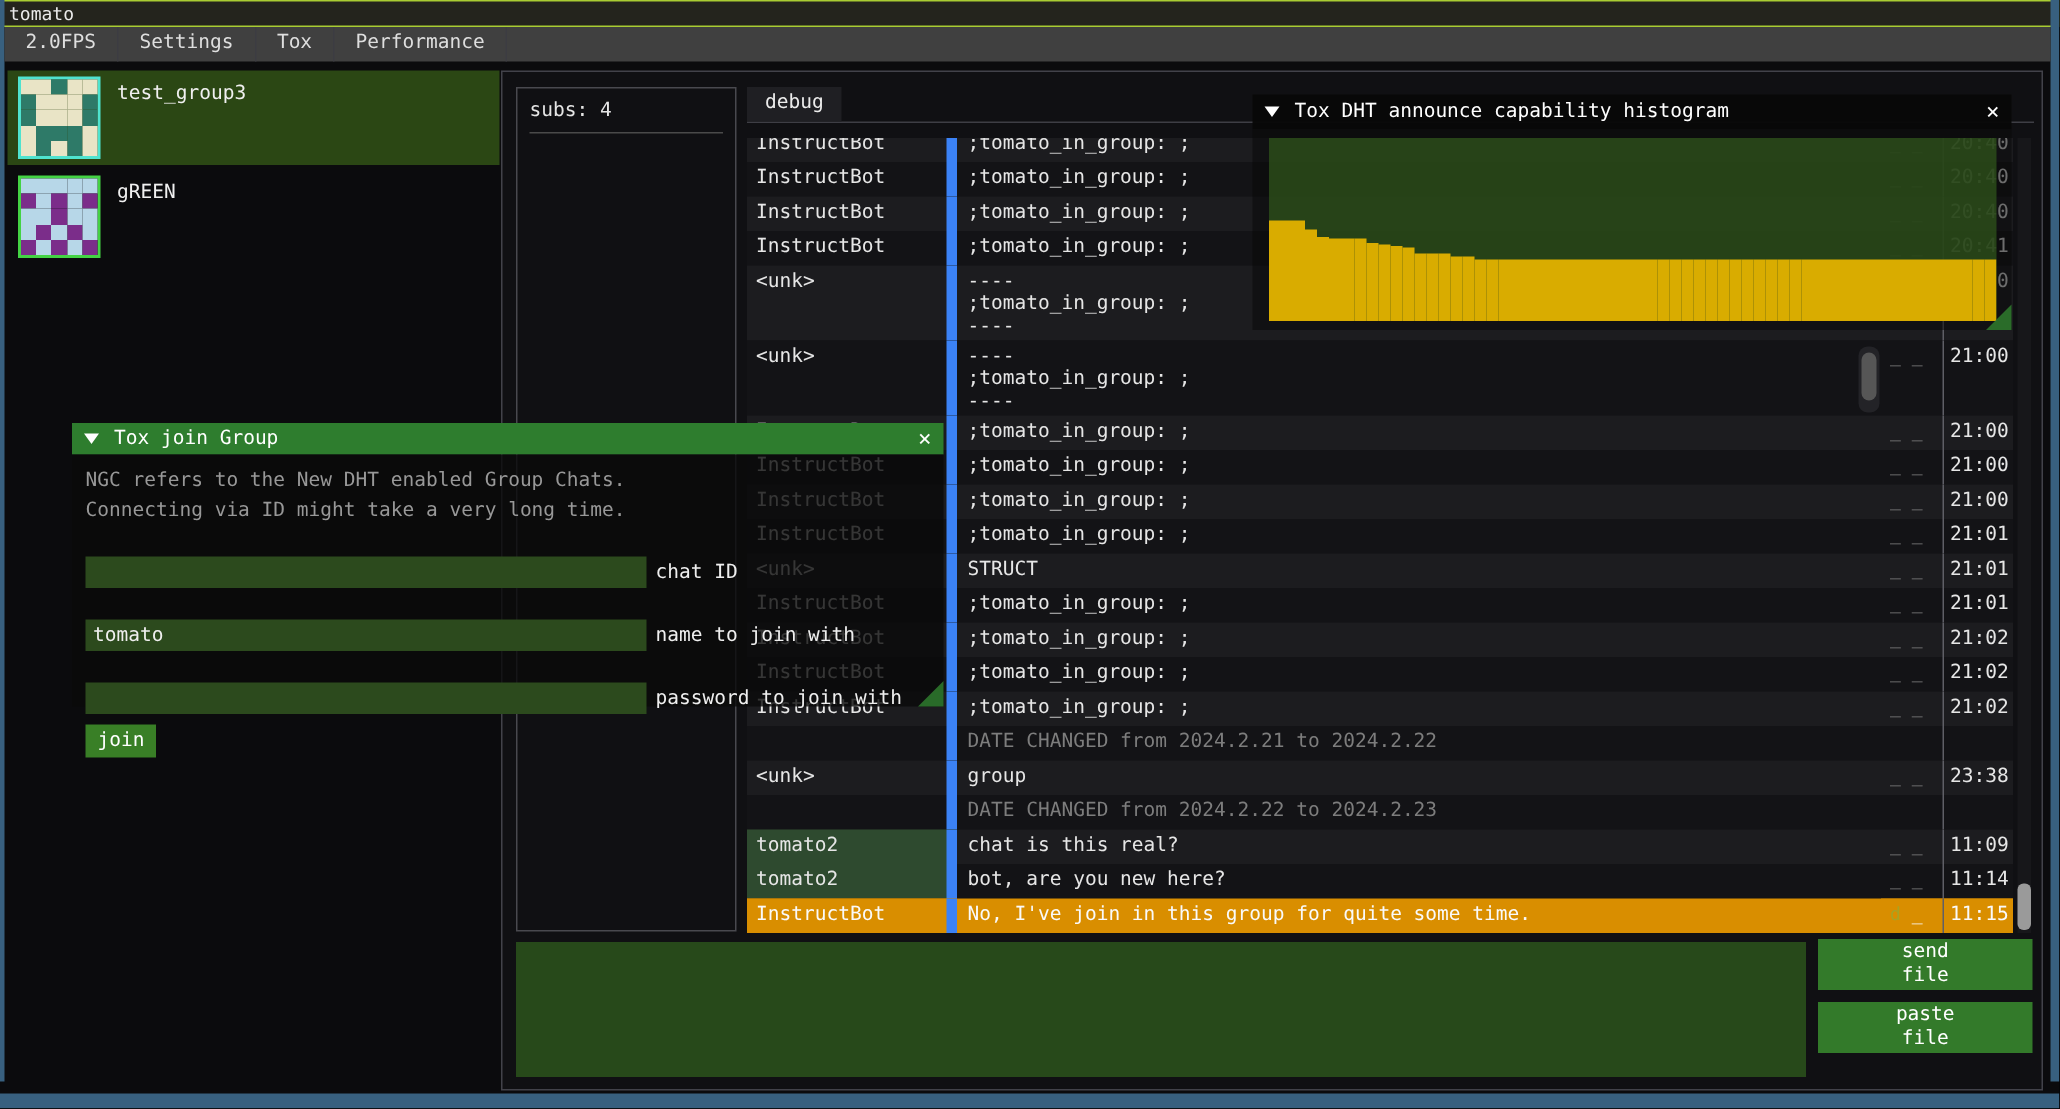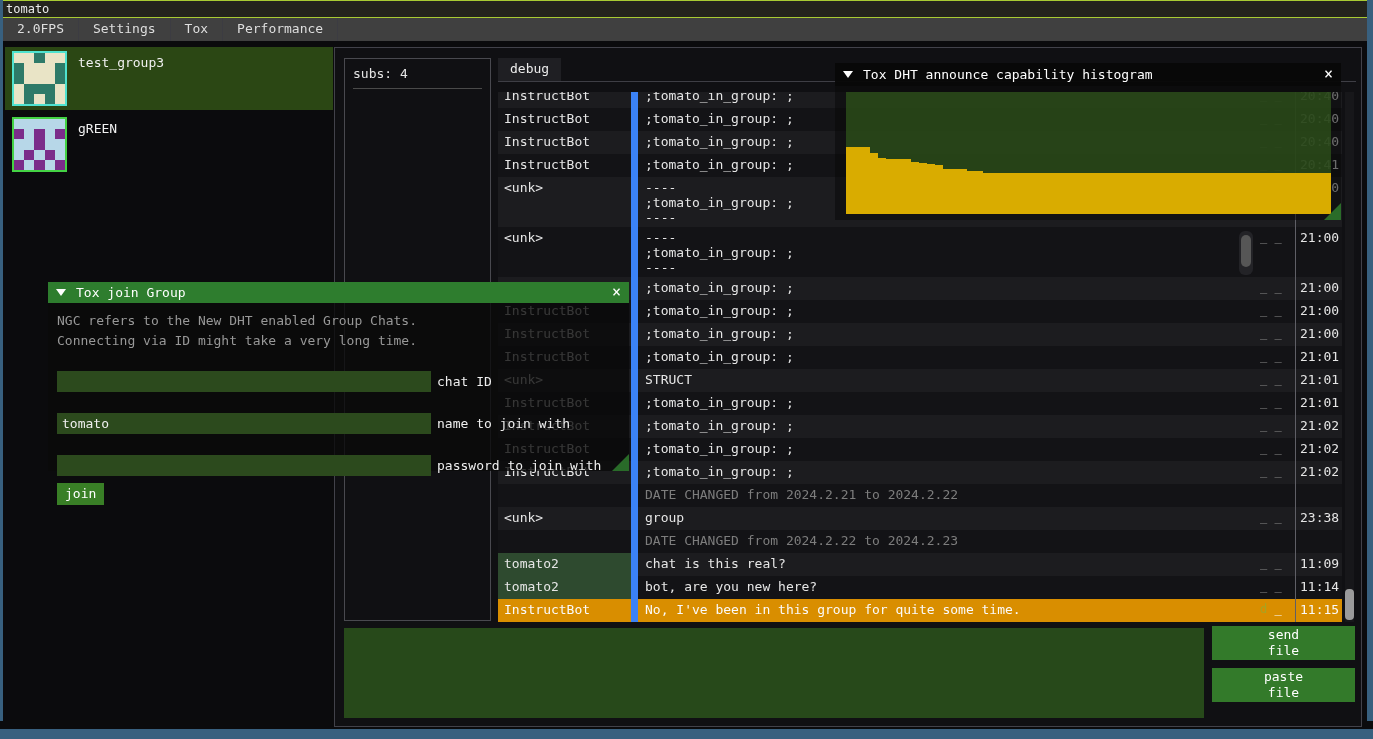--- a/index.html
+++ b/index.html
@@ -361,21 +361,21 @@
             <div class="cell-time">11:09</div>
           </div>
           <div class="chat-row r-odd" style="position: relative;">
             <div class="cell-name name-green">tomato2</div>
             <div class="cell-msg">bot, are you new here?</div>
             <div class="cell-flags"><span>_</span><span> _</span></div>
             <div class="cell-time">11:14</div>
           </div>
           <div class="chat-row r-even row-selected" style="position: relative;">
             <div class="cell-name">InstructBot</div>
-            <div class="cell-msg">No, I've been in this group for quite some time.</div>
+            <div class="cell-msg">No, I've join in this group for quite some time.</div>
             <div class="cell-flags"><span class="flag-d">d</span><span> _</span></div>
             <div class="cell-time">11:15</div>
           </div>
         </div>
       <div id="chat-scrollbar">
         <div class="thumb"></div>
       </div>
     </div>
 
     <div id="composer-input"></div>

